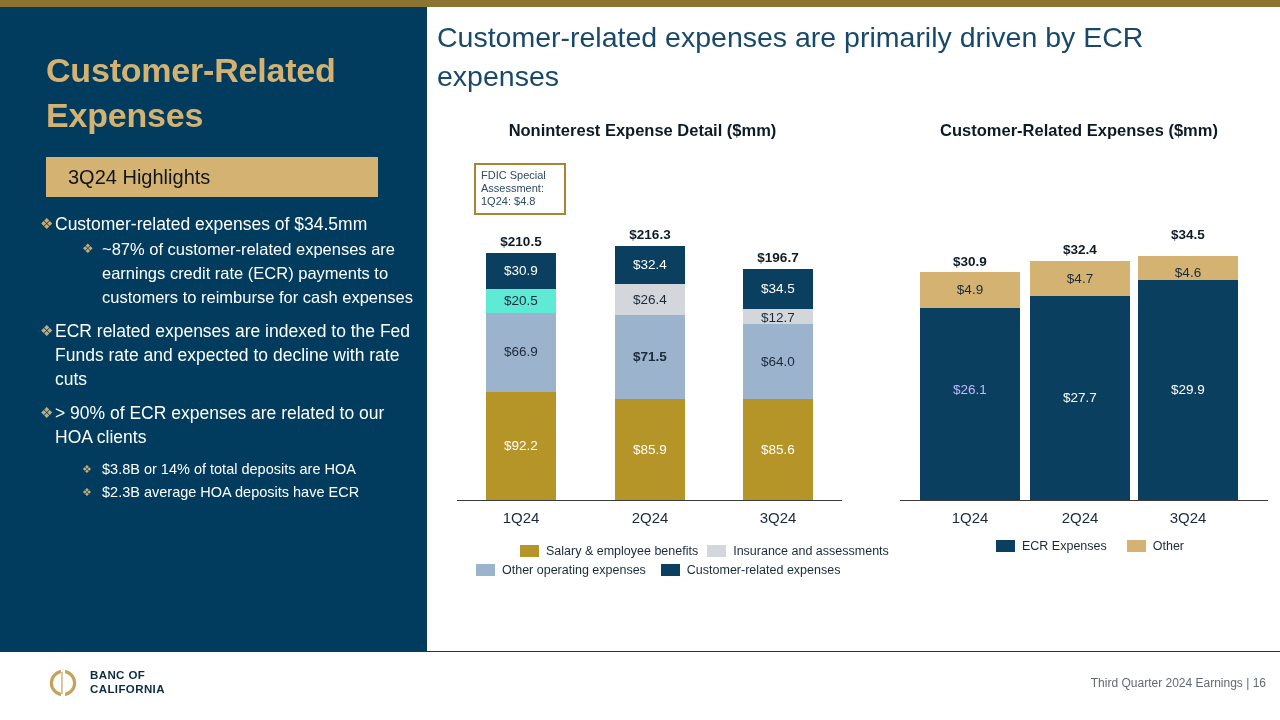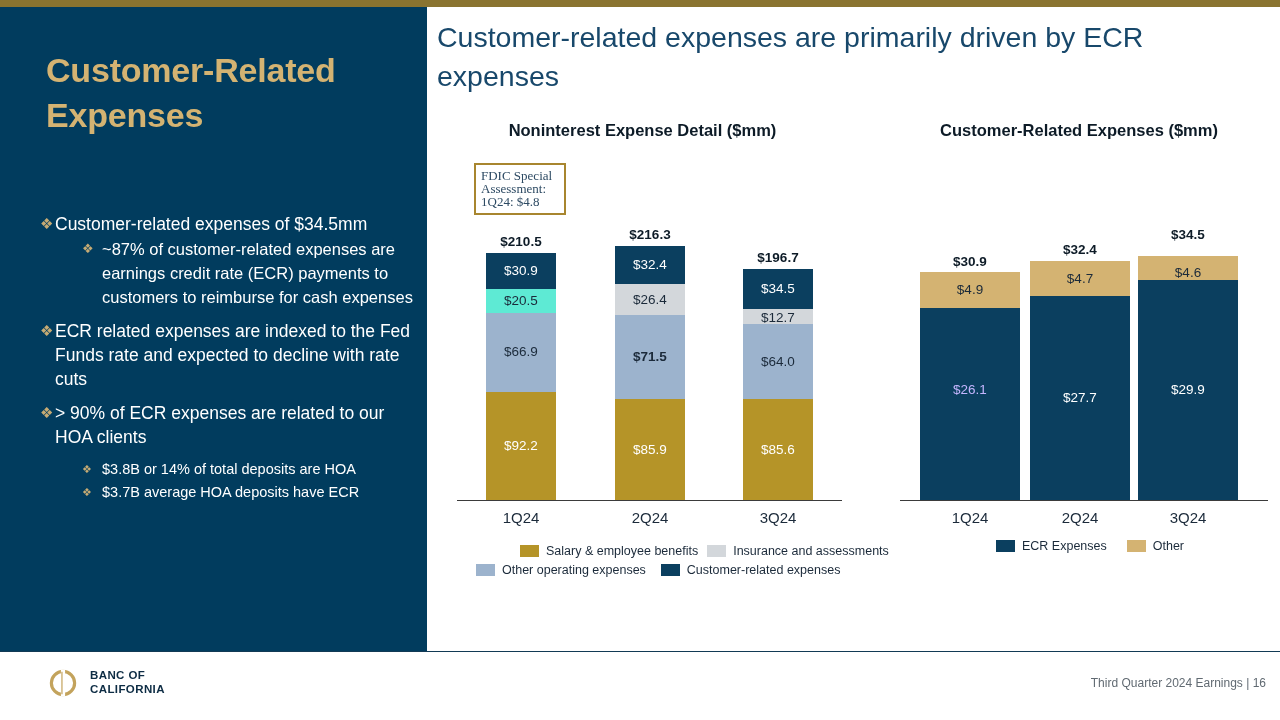--- a/index.html
+++ b/index.html
@@ -73,21 +73,21 @@
   #right-chart-title{left:890px;top:121px;width:378px;}
 
   
   #fdic-box{
     position:absolute;left:474px;top:163px;width:92px;height:52px;
     border:2px solid #a8862f;background:#ffffff;
     box-sizing:border-box;
   }
   #fdic-box .txt{
     position:absolute;left:5px;top:4px;width:84px;
-    color:#2d4a63;font-size:13px;line-height:13px;font-family:Liberation Serif, serif;
+    color:#2d4a63;font-size:11px;line-height:13px;
   }
 
   
   .chart{position:absolute;}
   .axis{
     position:absolute;height:1px;background:#3b3b3b;
   }
   .bar{position:absolute;}
   .seg{position:absolute;left:0;width:100%;box-sizing:border-box;}
   .seg-lbl{
@@ -128,20 +128,23 @@
   }
 </style>
 </head>
 <body>
 
 <div id="top-accent"></div>
 
 <div id="sidebar">
   <div id="sidebar-title">Customer-Related Expenses</div>
 
+  <div id="highlights-banner">
+    <span>3Q24 Highlights</span>
+  </div>
 
   <div id="bullet-list">
       <div class="b-row lvl1">
         <span class="b-mark">❖</span>
         <span class="b-text">Customer-related expenses of $34.5mm</span>
       </div>
       <div class="b-row lvl2">
         <span class="b-mark">❖</span>
         <span class="b-text">~87% of customer-related expenses are earnings credit rate (ECR) payments to customers to reimburse for cash expenses</span>
       </div>
@@ -152,21 +155,21 @@
       <div class="b-row lvl1 sp-top">
         <span class="b-mark">❖</span>
         <span class="b-text">&gt; 90% of ECR expenses are related to our HOA clients</span>
       </div>
       <div class="b-row lvl2s sp-top2">
         <span class="b-mark">❖</span>
         <span class="b-text">$3.8B or 14% of total deposits are HOA</span>
       </div>
       <div class="b-row lvl2s">
         <span class="b-mark">❖</span>
-        <span class="b-text">$3.7B average HOA deposits have ECR</span>
+        <span class="b-text">$2.3B average HOA deposits have ECR</span>
       </div>
     </div>
 </div>
 
 <div id="headline">Customer-related expenses are primarily driven by ECR expenses</div>
 
 <div class="chart-title" id="left-chart-title">Noninterest Expense Detail ($mm)</div>
 <div class="chart-title" id="right-chart-title">Customer-Related Expenses ($mm)</div>
 
 <div id="fdic-box">

